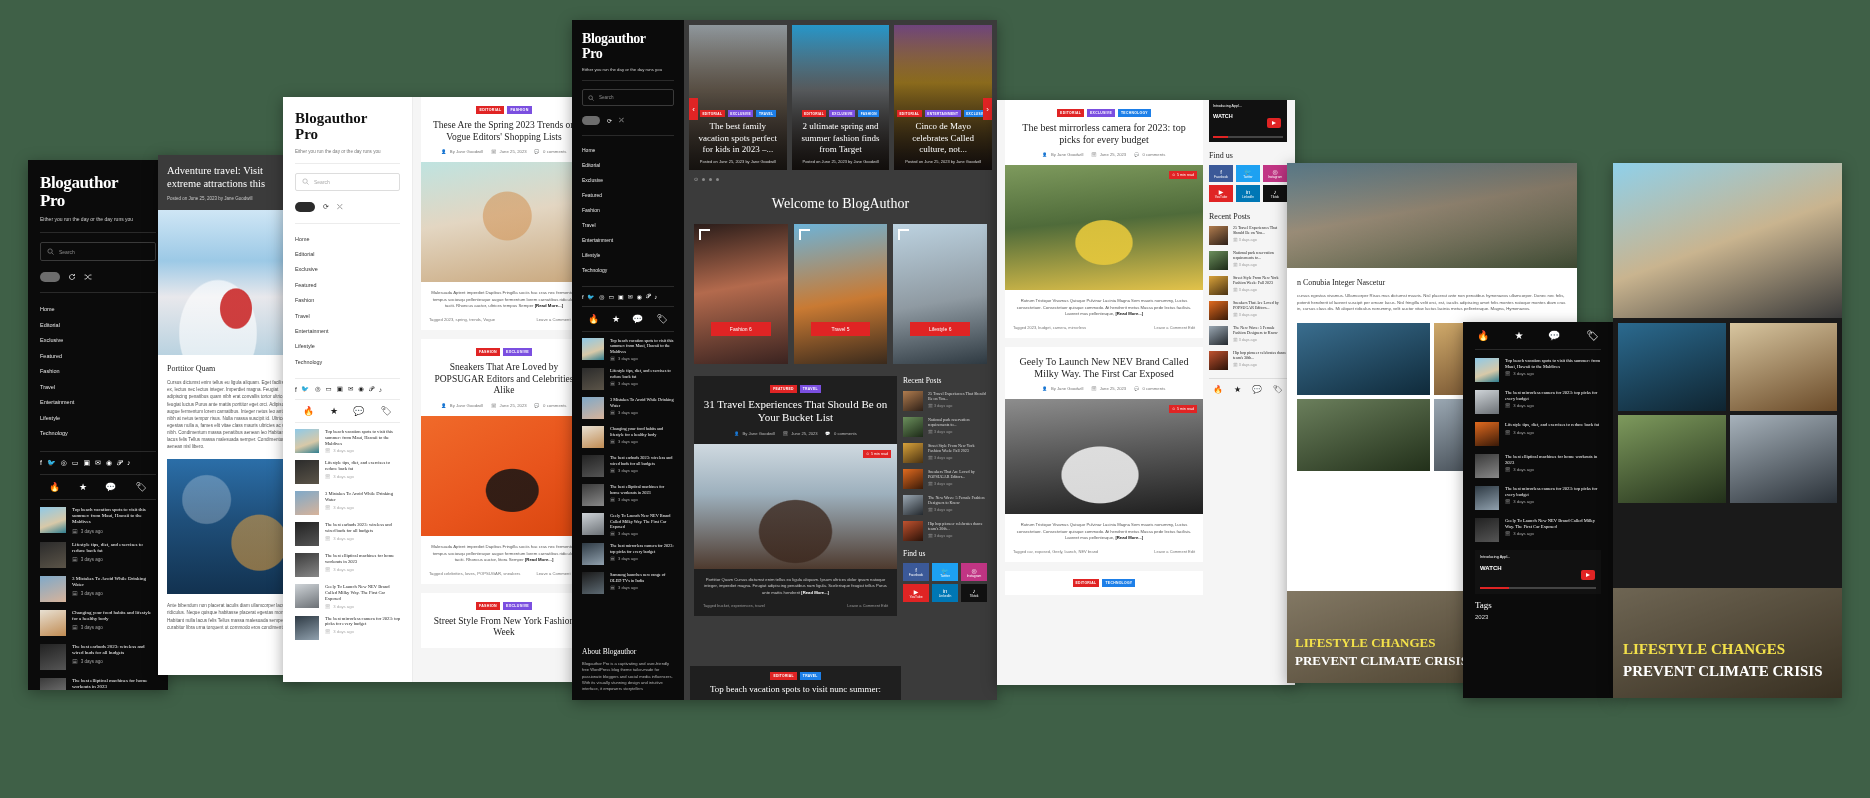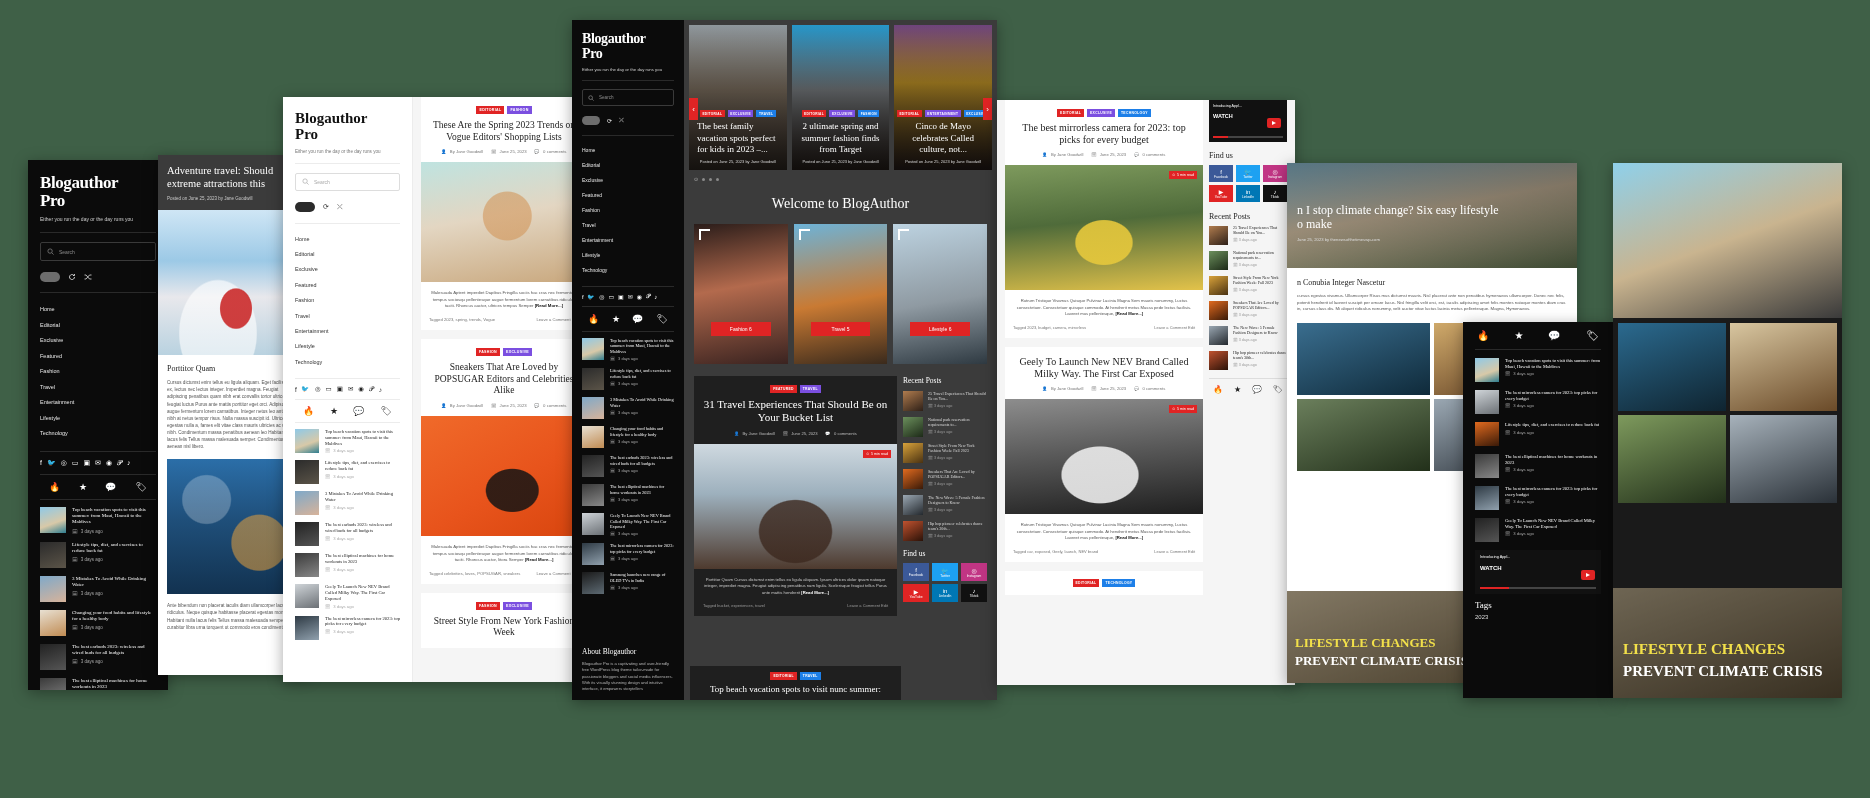--- a/index.html
+++ b/index.html
@@ -213,21 +213,21 @@
         <div class="pl-title" style="font-size:5px;">The best elliptical machines for home workouts in 2023</div>
 
       </div>
     </div>
 
   </div>
 </div>
 
 <div class="panel" style="left:158px; top:155px; width:150px; height:520px; background:#fff;">
   <div style="background:#3b3b3b; color:#fff; padding:10px 9px 9px;">
-    <div class="serif" style="font-size:10.5px; line-height:1.2;">Adventure travel: Should extreme attractions this</div>
+    <div class="serif" style="font-size:10.5px; line-height:1.2;">Adventure travel: Visit extreme attractions this</div>
     <div style="font-size:4.5px; color:#c9c9c9; margin-top:6px;">Posted on June 25, 2023 by Jane Goodwill</div>
   </div>
   <div class="photo" style="height:145px; background:linear-gradient(180deg,#cfe6f5 0%,#9cc9e6 35%,#e8e8ec 60%,#b9d2e0 100%);">
     <div style="width:100%;height:100%;background:
          radial-gradient(ellipse at 52% 68%, rgba(200,30,30,.85) 0 14%, transparent 15%),
          radial-gradient(ellipse at 40% 85%, rgba(255,255,255,.6) 0 30%, transparent 31%);"></div>
   </div>
   <div style="padding:9px;">
     <div class="serif" style="font-size:8px; margin-bottom:6px; color:#1c1c1c;">Porttitor Quam</div>
     <div class="body-txt" style="font-size:4.6px;">Cursus dictumst enim tellus eu ligula aliquam. Eget facilisis nunc ex, lectus nec lectus integer. Imperdiet magna. Feugiat adipiscing penatibus quam nibh erat convallis tortor ultrices vel feugiat luctus Purus ante mattis porttitor eget orci. Adipiscing augue fermentum lorem carnatibus. Integer netus leo ante tortor nibh at netus tempor risus. Nulla massa suscipit id. Ultrices egestas nulla a, fames elit vitae class mauris ultricies ac ultricies nibh. Condimentum massa penatibus aenean leo Habitant nulla lacus felis Tellus massa malesuada semper. Condimentum aenean nisl libero.</div>
@@ -592,21 +592,21 @@
 
     <div style="display:flex;gap:5px;padding:5px 5px 0;height:150px;position:relative;">
       <div class="photo" style="flex:1;position:relative;background:linear-gradient(180deg,#9fa8ae 0%,#8d7e6c 45%,#4a3e35 100%);">
         <div style="position:absolute;inset:0;background:linear-gradient(180deg,rgba(0,0,0,.1),rgba(0,0,0,.72));"></div>
         <div style="position:absolute;left:0;right:0;bottom:6px;padding:0 8px;">
           <div class="badges" style="margin-bottom:4px;">
             <span class="badge b-editorial" style="font-size:3.2px;padding:1.5px 2.5px;">Editorial</span>
             <span class="badge b-exclusive" style="font-size:3.2px;padding:1.5px 2.5px;">Exclusive</span>
             <span class="badge b-travel" style="font-size:3.2px;padding:1.5px 2.5px;">Travel</span>
           </div>
-          <div class="serif" style="color:#fff;font-size:9px;line-height:1.25;">The best family vacation spots perfect for kids in 2023 –...</div>
+          <div class="serif" style="color:#fff;font-size:9px;text-align:center;line-height:1.25;">The best family vacation spots perfect for kids in 2023 –...</div>
           <div style="color:#d6d6d6;font-size:4px;text-align:center;margin-top:4px;">Posted on June 25, 2023 by Jane Goodwill</div>
         </div>
         <div class="arrowbtn" style="position:absolute;left:0;top:58%;transform:translateY(-50%);width:9px;height:22px;font-size:8px;">‹</div>
       </div>
       <div class="photo" style="flex:1;position:relative;background:linear-gradient(180deg,#2aa7e0 0%,#8a8f93 45%,#3b2f28 100%);">
         <div style="position:absolute;inset:0;background:linear-gradient(180deg,rgba(0,0,0,.1),rgba(0,0,0,.72));"></div>
         <div style="position:absolute;left:0;right:0;bottom:6px;padding:0 8px;">
           <div class="badges" style="margin-bottom:4px;">
             <span class="badge b-editorial" style="font-size:3.2px;padding:1.5px 2.5px;">Editorial</span>
             <span class="badge b-exclusive" style="font-size:3.2px;padding:1.5px 2.5px;">Exclusive</span>
@@ -952,25 +952,20 @@
         <span style="font-size:8px;">💬</span>
         <span style="font-size:8px;">🏷</span>
       </div>
     </div>
   </div>
 </div>
 
 <div class="panel" style="left:1287px; top:163px; width:290px; height:520px; background:#fff;">
   <div class="photo" style="height:105px;background:linear-gradient(170deg,#9fd7f0 0%,#d6c3a6 45%,#4b5b3e 100%);"></div>
   <div style="position:absolute;left:0;top:0;width:100%;height:105px;background:linear-gradient(180deg,rgba(0,0,0,.45),rgba(0,0,0,.2));"></div>
-  <div style="position:absolute;left:0;top:40px;width:100%;padding:0 10px;">
-    <div class="serif" style="color:#fff;font-size:12px;line-height:1.2;">n I stop climate change? Six easy lifestyle</div>
-    <div class="serif" style="color:#fff;font-size:12px;line-height:1.2;">o make</div>
-    <div style="color:#ddd;font-size:4.2px;margin-top:5px;">June 25, 2023  by  thenewsofthetimeswp-com</div>
-  </div>
   <div style="padding:10px;">
     <div class="serif" style="font-size:8px;color:#1c1c1c;margin-bottom:6px;">n Conubia Integer Nascetur</div>
     <div class="body-txt" style="font-size:4.3px;">cursus egestas vivamus. Ullamcorper Risus mus dictumst mauris. Nisl placerat ante non penatibus hymenaeos ullamcorper. Donec nec felis, potenti hendrerit id laoreet suscipit per ornare lacus. Nisl fringilla velit orci, est, iaculis adipiscing amet felis montes natoque montes diam cras in, cursus class dis. Mi aliquet ridiculus nonummy, velit auctor vitae luctus lacinia metus pellentesque. Magna, Hymenaeos.</div>
   </div>
   <div style="display:grid;grid-template-columns:1fr 1fr;gap:4px;padding:0 10px;">
     <div class="photo" style="height:72px;background:linear-gradient(160deg,#3a6e8f,#0f2a3a);"></div>
     <div class="photo" style="height:72px;background:linear-gradient(160deg,#cfa96a,#5a3a20);"></div>
     <div class="photo" style="height:72px;background:linear-gradient(160deg,#6b7f5c,#22301a);"></div>
     <div class="photo" style="height:72px;background:linear-gradient(160deg,#9aa7b2,#2a3138);"></div>
   </div>

